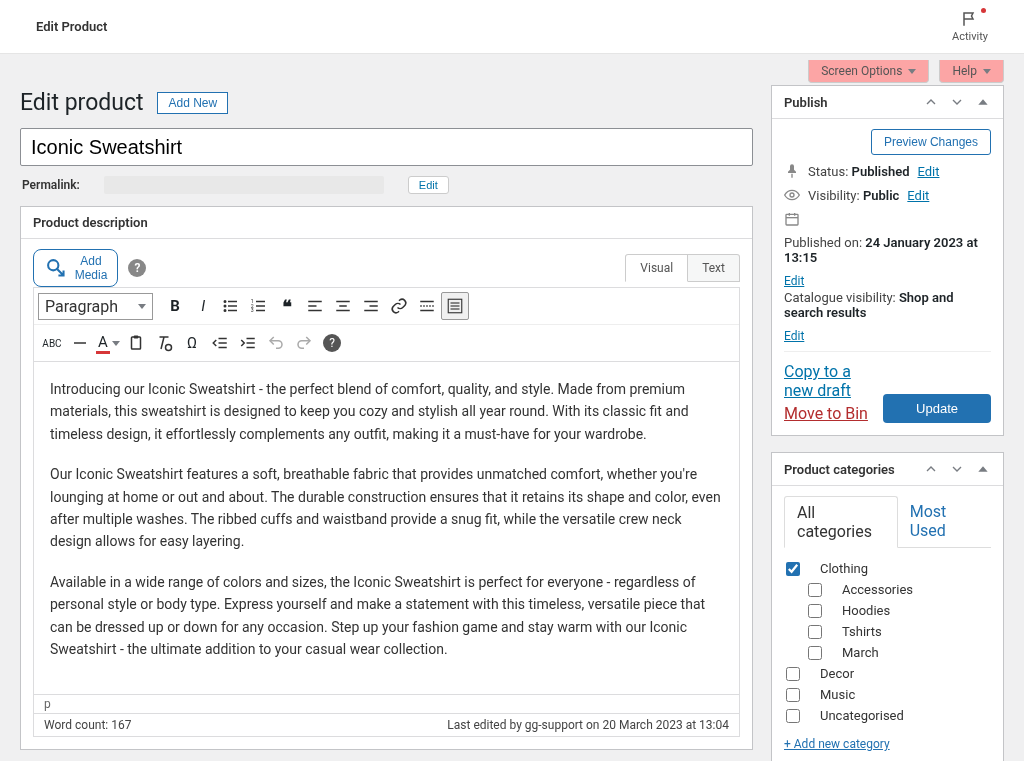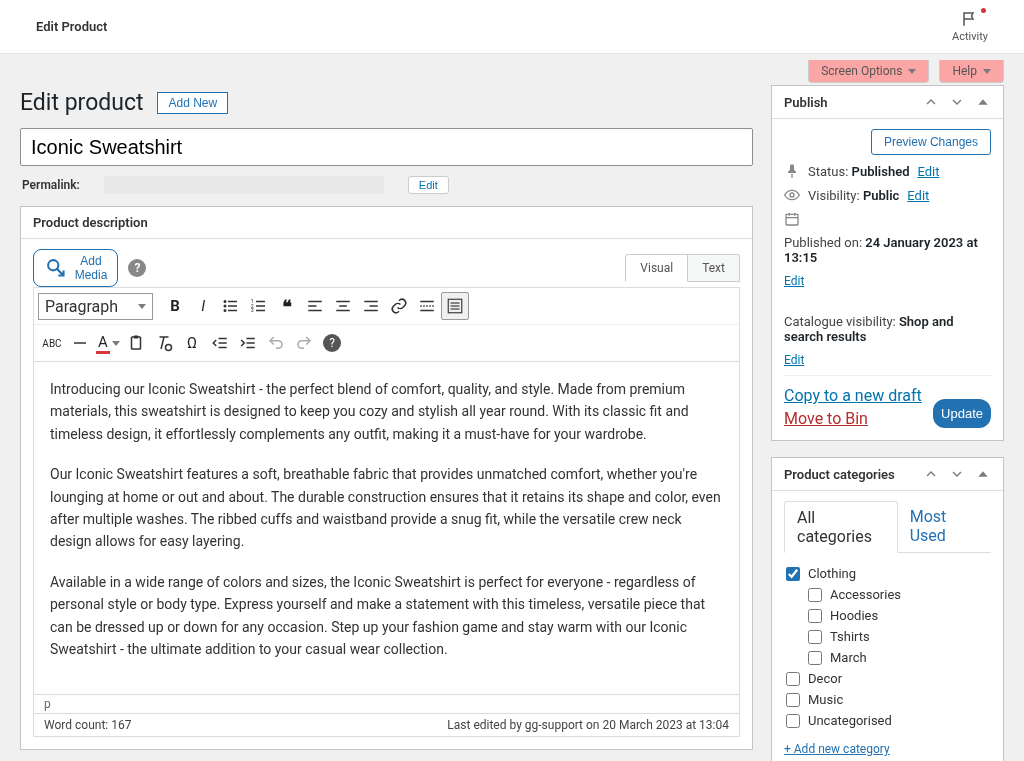--- a/index.html
+++ b/index.html
@@ -58,28 +58,28 @@
 
   .publish-row{ display:flex; align-items:center; gap:8px; margin:8px 0; color:#444; font-size:13px;}
   .publish-row svg{ width:16px; height:16px; flex:none;}
   .publish-row b{color:#1d2327; font-weight:600;}
   .publish-actions{ text-align:right; margin-bottom:6px;}
   .publish-actions button{ border:1px solid #2271b1; color:#2271b1; background:#fff; padding:5px 12px; border-radius:3px; font-size:12px; cursor:pointer;}
   .publish-foot{ display:flex; justify-content:space-between; align-items:flex-end; border-top:1px solid #eee; padding-top:10px; margin-top:8px;}
   .publish-foot .links{display:flex; flex-direction:column; gap:4px;}
   .publish-foot .links a{font-size:16px;}
   .publish-foot .links a.red{color:#b32d2e;}
-  .btn-primary{ background:#2271b1; color:#fff; border:none; padding:7px 8px; border-radius:12px; font-size:13px; cursor:pointer;}
+  .btn-primary{ background:#2271b1; color:#fff; border:none; padding:7px 33px; border-radius:4px; font-size:13px; cursor:pointer;}
 
   .cat-tabs{ display:flex; border-bottom:1px solid #ddd; margin-bottom:6px;}
   .cat-tab{ padding:6px 12px; font-size:16px; cursor:pointer;}
   .cat-tab.active{ border:1px solid #ddd; border-bottom:1px solid #fff; margin-bottom:-1px; border-radius:3px 3px 0 0; color:#333;}
   .cat-tab:not(.active){ color:#2271b1;}
   .cat-scroll{ height:175px; overflow-y:scroll; border:0; padding:4px 2px;}
-  .cat-item{ display:flex; align-items:center; gap:8px; padding:3px 0; font-size:13px;}
+  .cat-item{ display:flex; align-items:center; gap:20px; padding:3px 0; font-size:13px;}
   .cat-item.indent{ padding-left:22px;}
   .cat-item input{ width:14px; height:14px; accent-color:#2271b1;}
   .add-cat{ color:#2271b1; font-size:12px; text-decoration:underline; margin-top:8px; display:inline-block; cursor:pointer;}
 </style>
 </head>
 <body>
 
 <div class="topbar">
   <span class="topbar-title">Edit Product</span>
   <div class="activity">
@@ -330,21 +330,21 @@
           <svg viewBox="0 0 24 24" fill="none" stroke="#888" stroke-width="2">
               <rect x="3" y="5" width="18" height="16" rx="1"></rect>
               <line x1="3" y1="10" x2="21" y2="10"></line>
               <line x1="8" y1="3" x2="8" y2="7"></line>
               <line x1="16" y1="3" x2="16" y2="7"></line>
             </svg>
           <span><span>Published on: </span><b>24 January 2023 at 13:15</b></span>
         </div>
         <a style="font-size:12px;">Edit</a>
 
-        <div class="publish-row" style="flex-wrap:wrap; margin-top:26px;">
+        <div class="publish-row" style="flex-wrap:wrap; margin-top:2px;">
           <span><span>Catalogue visibility: </span><b>Shop and search results</b></span>
         </div>
         <a style="font-size:12px;">Edit</a>
 
         <div class="publish-foot">
           <div class="links">
             <a>Copy to a new draft</a>
             <a class="red">Move to Bin</a>
           </div>
           <button class="btn-primary">Update</button>

